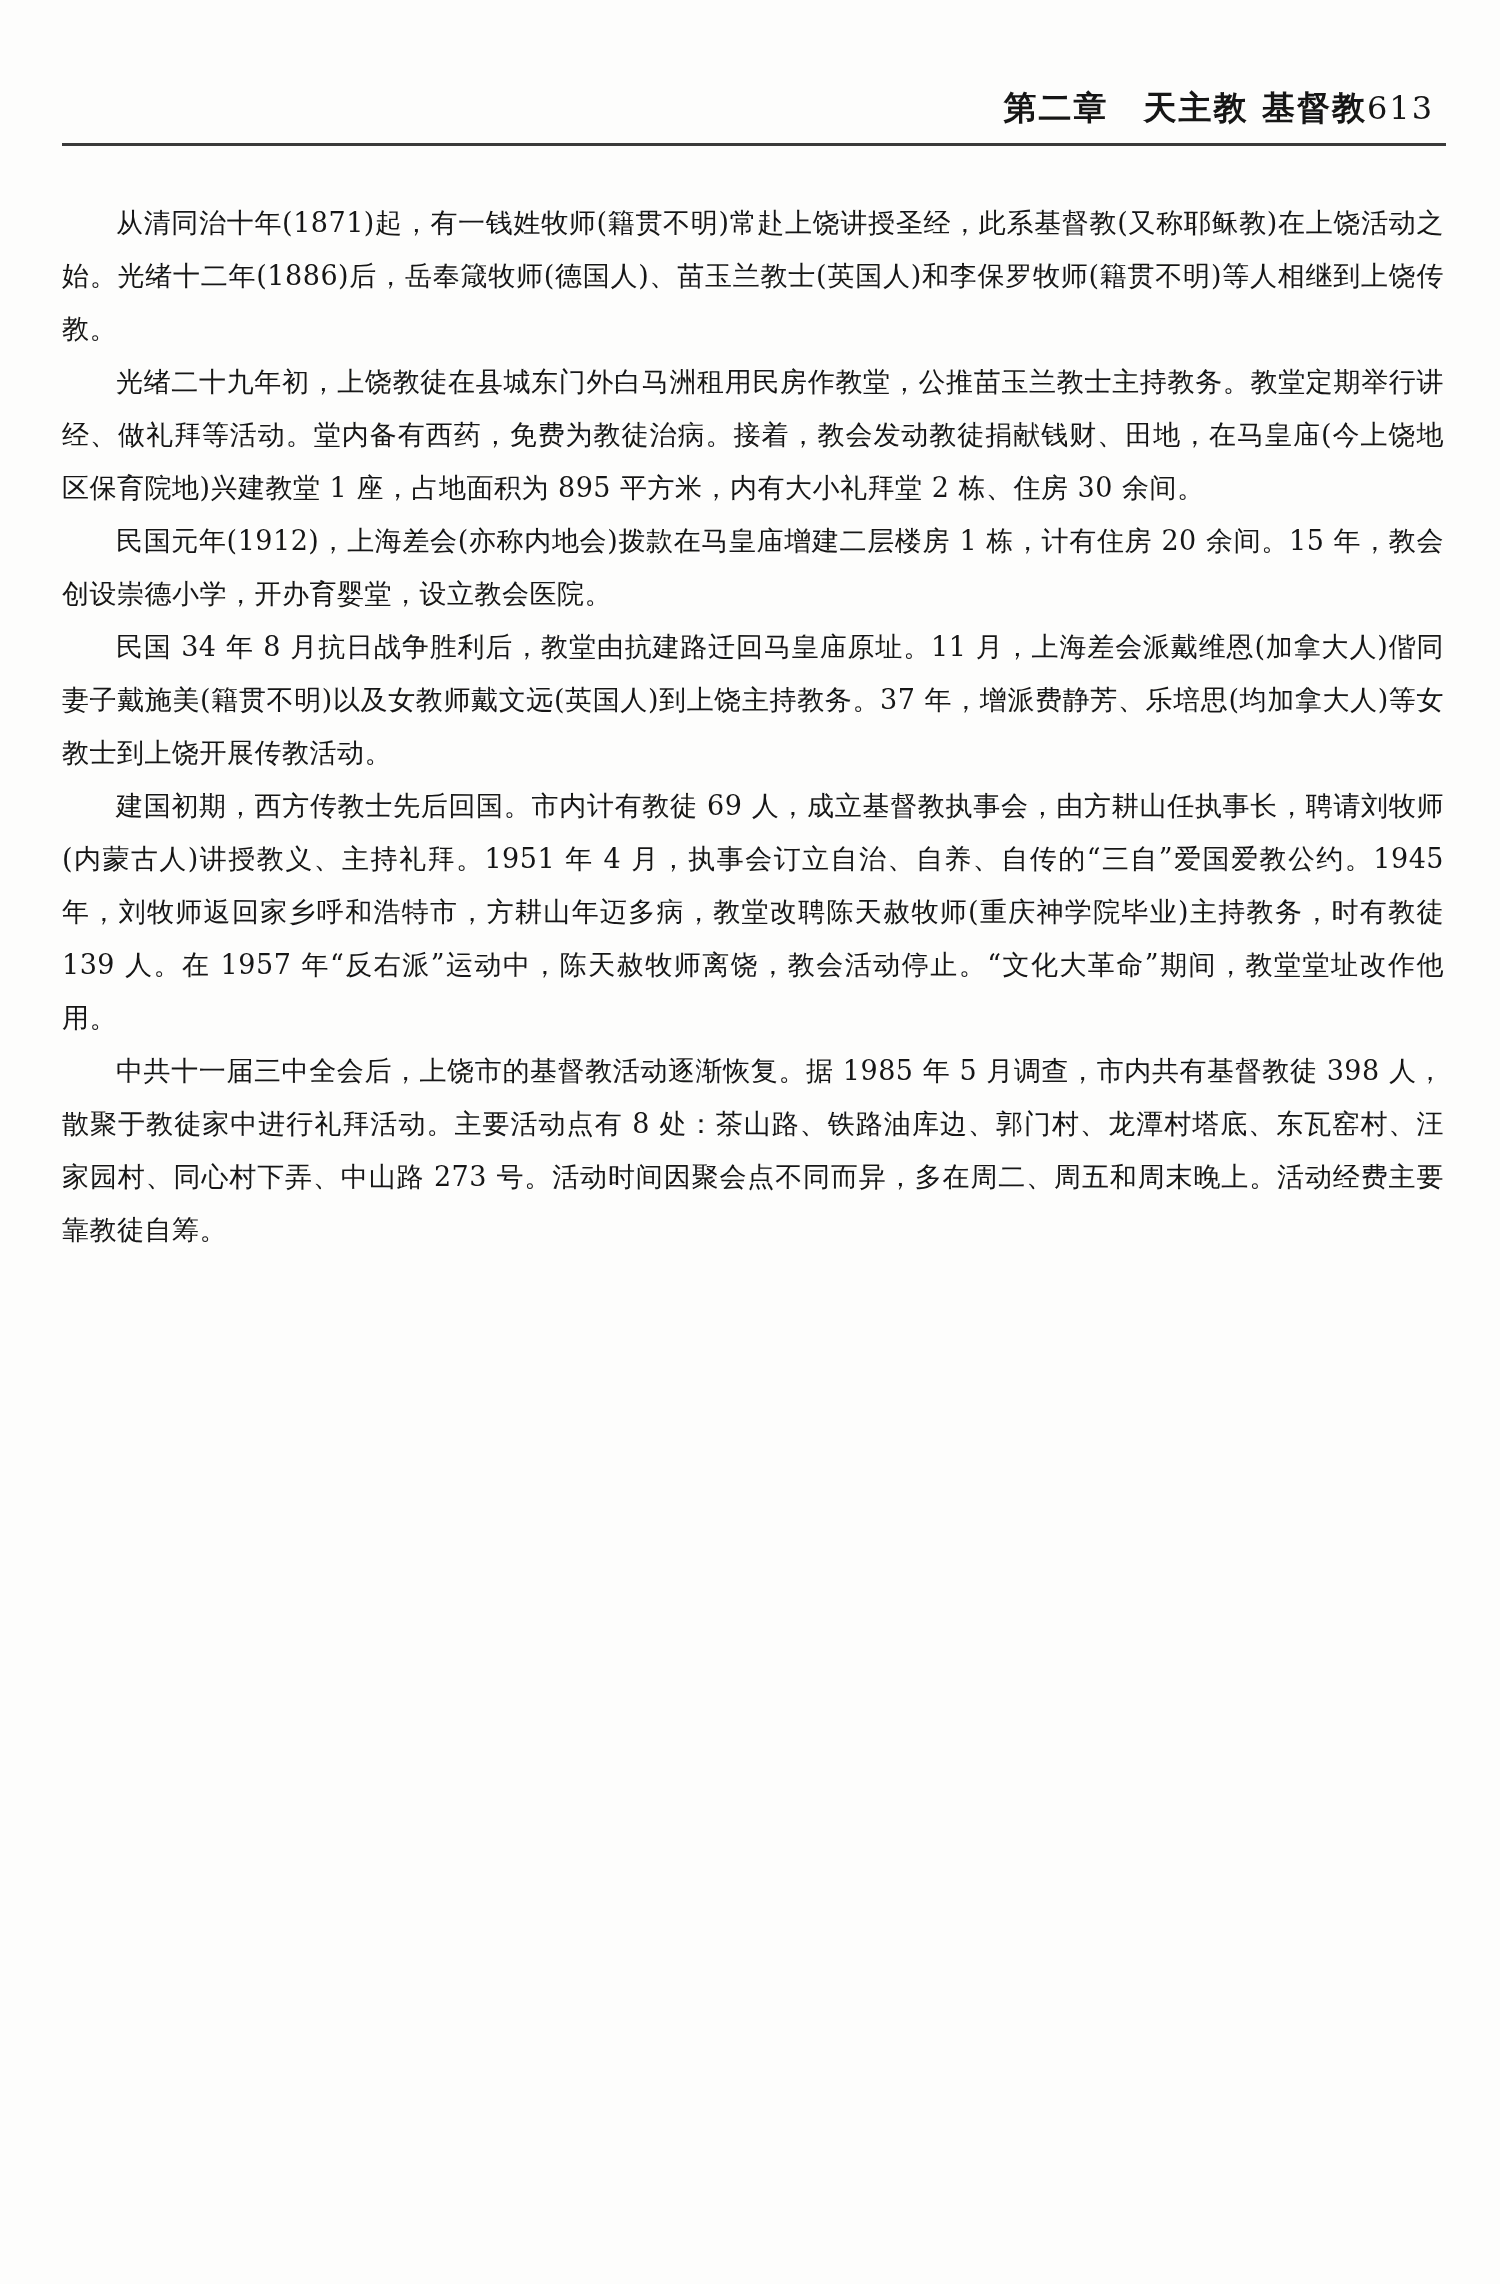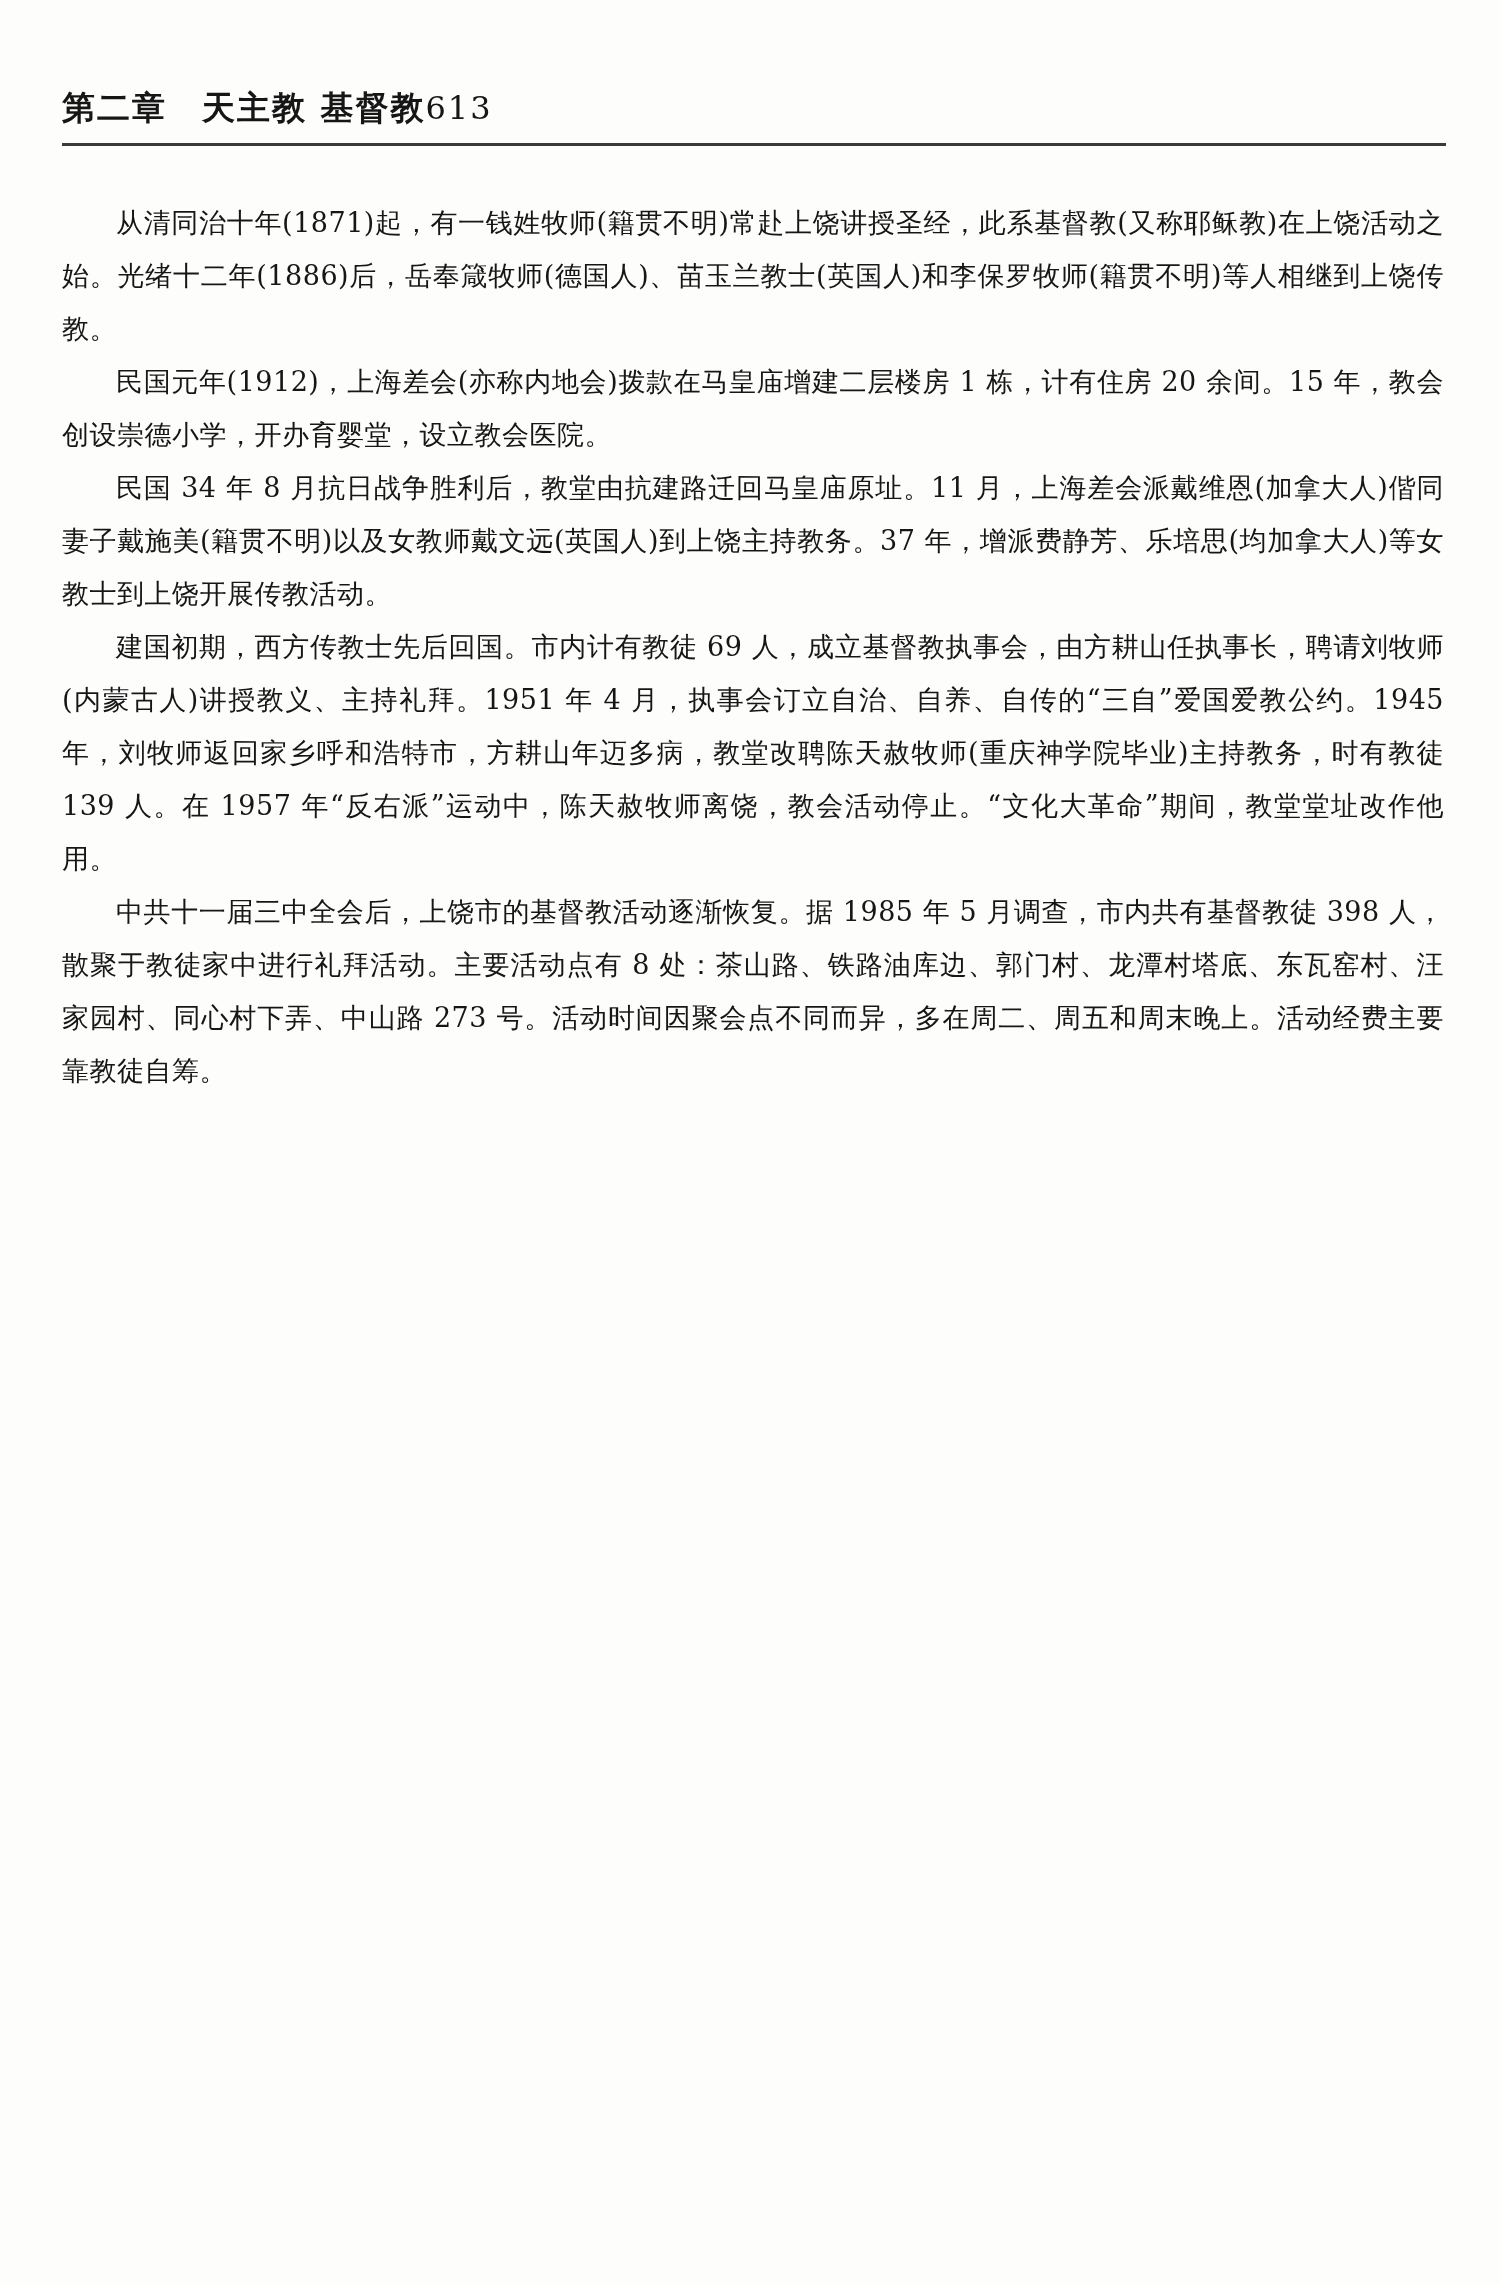--- a/index.html
+++ b/index.html
@@ -13,21 +13,21 @@
     height: 2284px;
     margin: 0 auto;
     background: #fdfdfc;
     color: #161616;
     font-family: "DejaVu Serif", "Liberation Serif", serif;
     overflow: hidden;
     box-sizing: border-box;
   }
   .running-header {
     display: flex;
-    justify-content: flex-start;
+    justify-content: flex-end;
     align-items: baseline;
     margin: 0 54px 0 62px;
     padding-top: 86px;
     padding-bottom: 12px;
     border-bottom: 3px solid #3a3a3a;
   }
   .running-header .chapter {
     font-size: 33px;
     font-weight: 700;
     letter-spacing: 2px;
@@ -64,19 +64,20 @@
 <div class="page">
 
   <div class="running-header">
     <span class="chapter">第二章　天主教 基督教</span>
     <span class="folio">613</span>
   </div>
 
 
   <div class="body-text">
     <p>从清同治十年(1871)起，有一钱姓牧师(籍贯不明)常赴上饶讲授圣经，此系基督教(又称耶稣教)在上饶活动之始。光绪十二年(1886)后，岳奉箴牧师(德国人)、苗玉兰教士(英国人)和李保罗牧师(籍贯不明)等人相继到上饶传教。</p>
+    <p>光绪二十九年初，上饶教徒在县城东门外白马洲租用民房作教堂，公推苗玉兰教士主持教务。教堂定期举行讲经、做礼拜等活动。堂内备有西药，免费为教徒治病。接着，教会发动教徒捐献钱财、田地，在马皇庙(今上饶地区保育院地)兴建教堂 1 座，占地面积为 895 平方米，内有大小礼拜堂 2 栋、住房 30 余间。</p>
     <p>民国元年(1912)，上海差会(亦称内地会)拨款在马皇庙增建二层楼房 1 栋，计有住房 20 余间。15 年，教会创设崇德小学，开办育婴堂，设立教会医院。</p>
     <p>民国 34 年 8 月抗日战争胜利后，教堂由抗建路迁回马皇庙原址。11 月，上海差会派戴维恩(加拿大人)偕同妻子戴施美(籍贯不明)以及女教师戴文远(英国人)到上饶主持教务。37 年，增派费静芳、乐培思(均加拿大人)等女教士到上饶开展传教活动。</p>
     <p>建国初期，西方传教士先后回国。市内计有教徒 69 人，成立基督教执事会，由方耕山任执事长，聘请刘牧师(内蒙古人)讲授教义、主持礼拜。1951 年 4 月，执事会订立自治、自养、自传的“三自”爱国爱教公约。1945 年，刘牧师返回家乡呼和浩特市，方耕山年迈多病，教堂改聘陈天赦牧师(重庆神学院毕业)主持教务，时有教徒 139 人。在 1957 年“反右派”运动中，陈天赦牧师离饶，教会活动停止。“文化大革命”期间，教堂堂址改作他用。</p>
     <p>中共十一届三中全会后，上饶市的基督教活动逐渐恢复。据 1985 年 5 月调查，市内共有基督教徒 398 人，散聚于教徒家中进行礼拜活动。主要活动点有 8 处：茶山路、铁路油库边、郭门村、龙潭村塔底、东瓦窑村、汪家园村、同心村下弄、中山路 273 号。活动时间因聚会点不同而异，多在周二、周五和周末晚上。活动经费主要靠教徒自筹。</p>
   </div>
 
 </div>
 
 </body></html>

